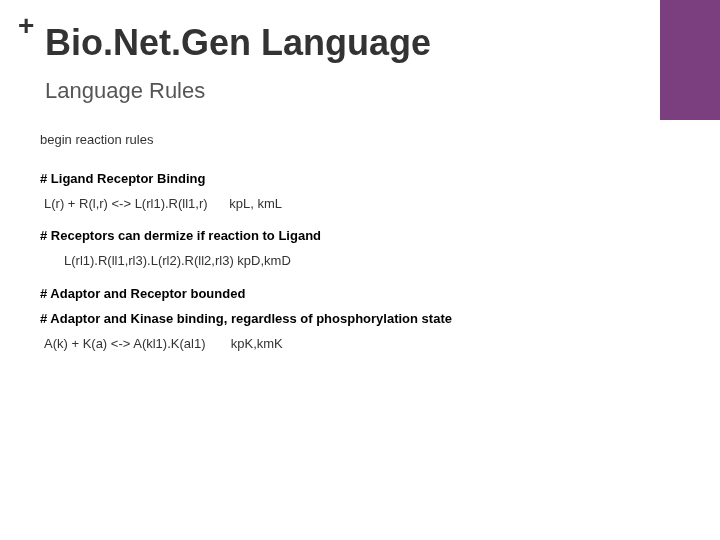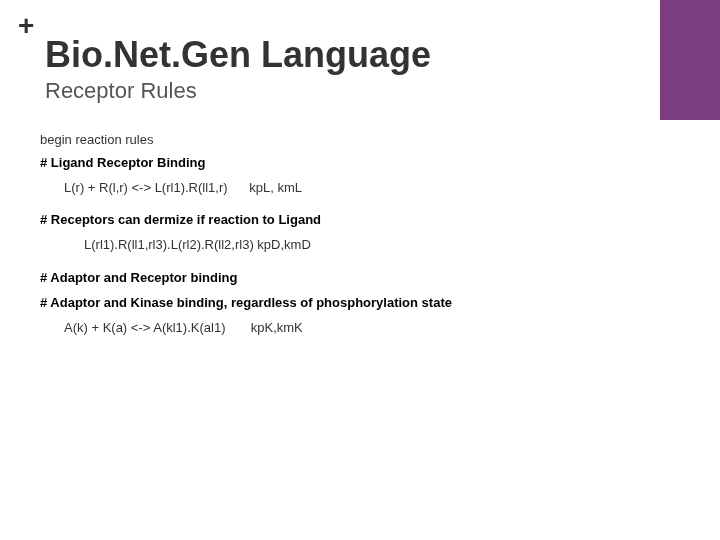--- a/index.html
+++ b/index.html
@@ -37,21 +37,21 @@
       position: absolute;
       top: 10px;
       left: 18px;
       font-size: 28px;
       font-weight: bold;
       color: #333333;
     }
 
     .title {
       position: absolute;
-      top: 34px;
+      top: 22px;
       left: 45px;
       font-size: 36px;
       font-weight: bold;
       color: #333333;
     }
 
     .subtitle {
       position: absolute;
       top: 78px;
       left: 45px;
@@ -65,70 +65,69 @@
       top: 130px;
       left: 40px;
       right: 70px;
       font-size: 13px;
       line-height: 1.6;
     }
 
     .begin-rules {
       color: #333333;
       font-size: 13px;
-      margin-bottom: 2px;
+      margin-bottom: 18px;
     }
 
     .comment-line {
       color: #000000;
       font-size: 13px;
       font-weight: bold;
       margin-bottom: 4px;
     }
 
     .code-line {
       color: #333333;
       font-size: 13px;
       margin-bottom: 12px;
       padding-left: 4px;
-      margin-left: 20px;
     }
 
     .code-indent {
       padding-left: 24px;
     }
   </style>
 </head>
 <body>
 
 <div class="slide-container">
 
   <div class="purple-bar"></div>
 
   <span class="plus-sign">+</span>
 
   <div class="title">Bio.Net.Gen Language</div>
 
-  <div class="subtitle">Receptor Rules</div>
+  <div class="subtitle">Language Rules</div>
 
   <div class="content-area">
 
     <div class="begin-rules">begin reaction rules</div>
 
     <div class="comment-line"># Ligand Receptor Binding</div>
     <div class="code-line">
       L(r) + R(l,r) &lt;-&gt; L(rl1).R(ll1,r) &nbsp;&nbsp;&nbsp;&nbsp; kpL, kmL
     </div>
 
     <div class="comment-line"># Receptors can dermize if reaction to Ligand</div>
     <div class="code-line code-indent">
       L(rl1).R(ll1,rl3).L(rl2).R(ll2,rl3) kpD,kmD
     </div>
 
-    <div class="comment-line"># Adaptor and Receptor binding</div>
+    <div class="comment-line"># Adaptor and Receptor bounded</div>
 
     <div class="comment-line"># Adaptor and Kinase binding, regardless of phosphorylation state</div>
     <div class="code-line">
       A(k) + K(a) &lt;-&gt; A(kl1).K(al1) &nbsp;&nbsp;&nbsp;&nbsp;&nbsp; kpK,kmK
     </div>
 
   </div>
 
 </div>
 

